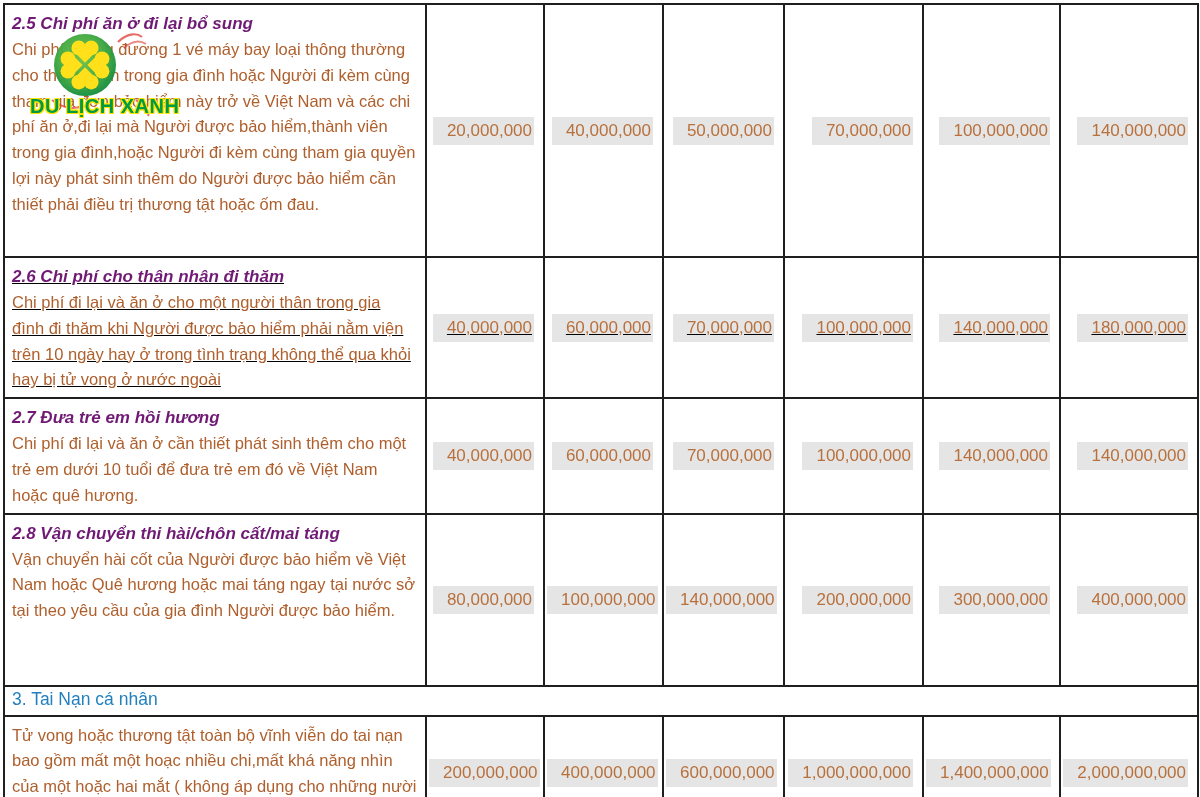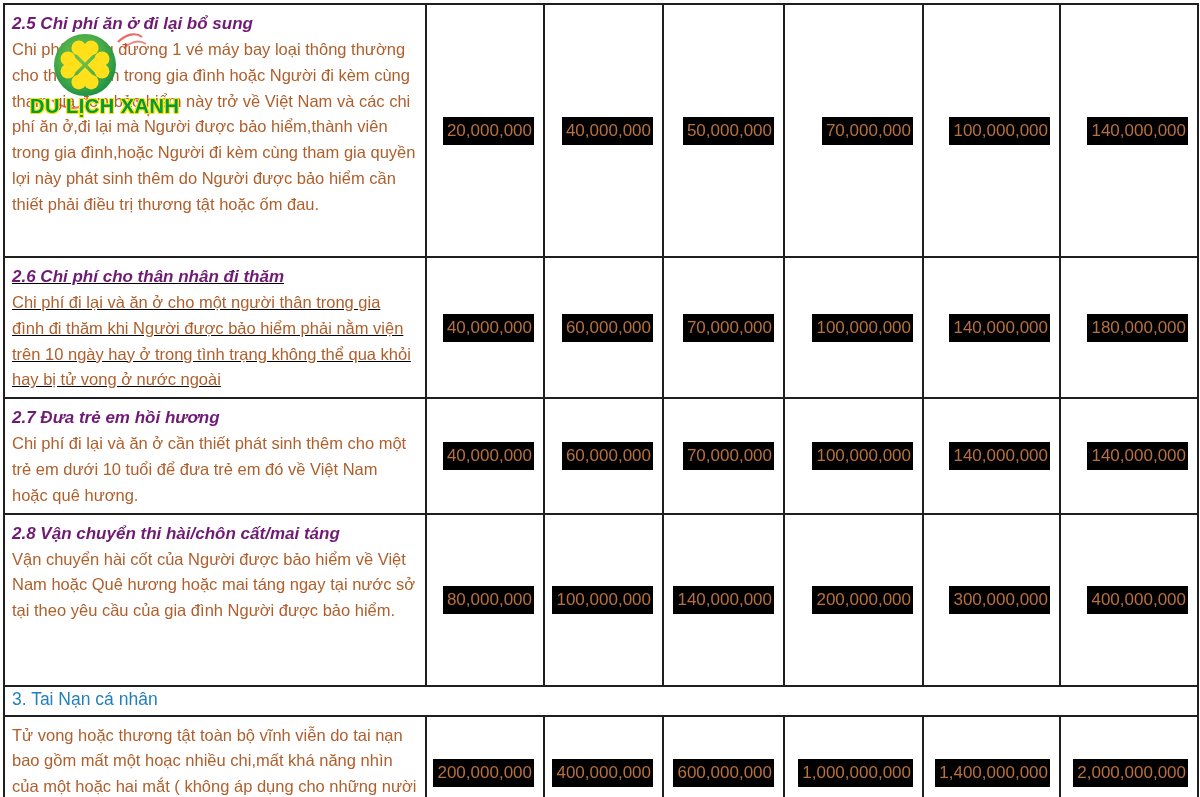--- a/index.html
+++ b/index.html
@@ -52,22 +52,22 @@
     line-height: 25.8px;
   }
   td.value-cell {
     vertical-align: middle;
     text-align: right;
     padding: 0 9px 0 2px;
   }
   .value {
     color: #b8703c;
     font-size: 17px;
-    background: #000000;
-    padding: 4px 2px 5px 4px;
+    background: #e5e5e5;
+    padding: 4px 2px 5px 14px;
     white-space: nowrap;
   }
   td.section-cell {
     vertical-align: middle;
     padding: 0 8px 2px 7px;
   }
   .section-title {
     color: #2380be;
     font-size: 17.5px;
   }

